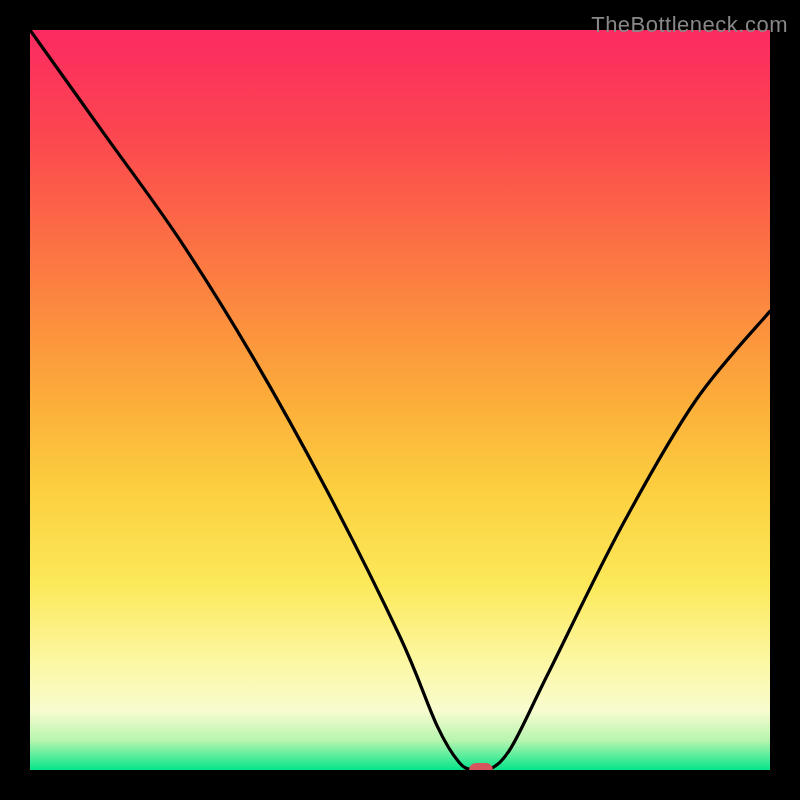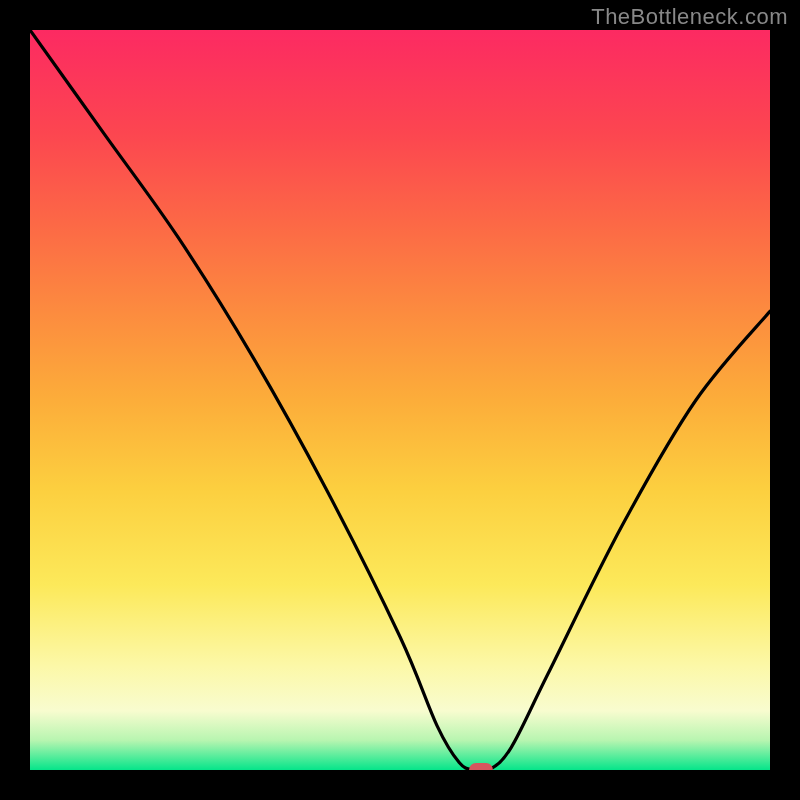--- a/index.html
+++ b/index.html
@@ -12,21 +12,21 @@
     font-family: Arial, Helvetica, sans-serif;
   }
   .frame {
     position: relative;
     width: 800px;
     height: 800px;
     background: #000;
   }
   .watermark {
     position: absolute;
-    top: 4px;
+    top: 12px;
     right: 12px;
     color: #888;
     font-size: 22px;
     font-weight: 500;
     letter-spacing: 0.5px;
     z-index: 20;
   }
   .plot-area {
     position: absolute;
     left: 30px;

